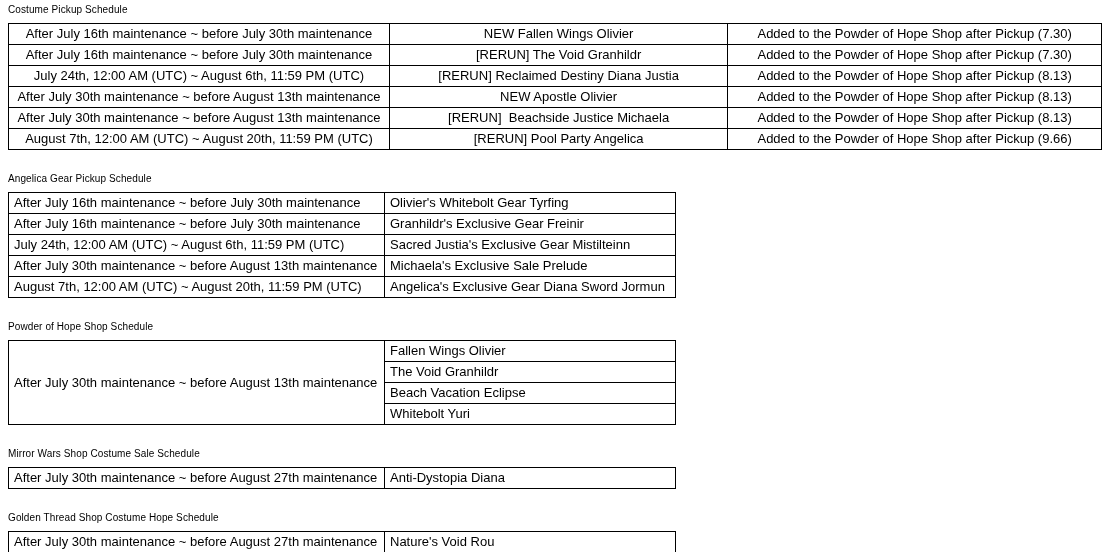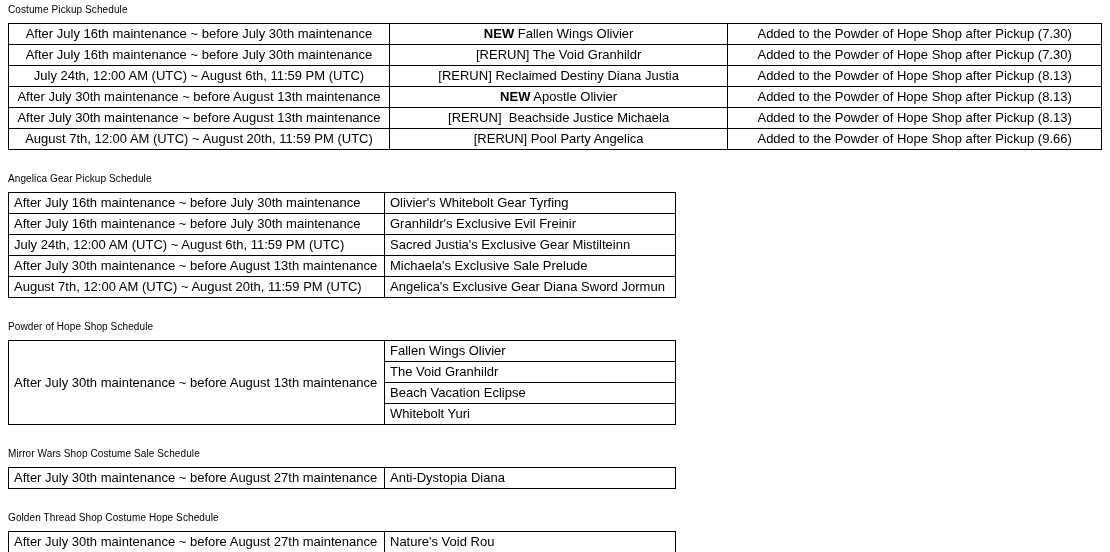--- a/index.html
+++ b/index.html
@@ -34,21 +34,21 @@
     font-size: 13px;
     padding: 0 5px;
     white-space: nowrap;
     overflow: hidden;
     box-sizing: border-box;
     vertical-align: middle;
   }
   .t-costume td { text-align: center; }
   .t-left td { text-align: left; }
   .tag { font-weight: normal; }
-  .tag-bold { font-weight: bold; }
+  .tag-bold { font-weight: normal; }
 </style>
 </head>
 <body>
 
 <h2 class="sec-title">Costume Pickup Schedule</h2>
 <table class="t-costume">
   <colgroup>
       <col style="width:381px">
       <col style="width:339px">
       <col style="width:374px">
@@ -93,21 +93,21 @@
       <col style="width:376px">
       <col style="width:291px">
     </colgroup>
   <tbody>
     <tr>
       <td>After July 16th maintenance ~ before July 30th maintenance</td>
       <td>Olivier's Whitebolt Gear Tyrfing</td>
     </tr>
     <tr>
       <td>After July 16th maintenance ~ before July 30th maintenance</td>
-      <td>Granhildr's Exclusive Evil Freinir</td>
+      <td>Granhildr's Exclusive Gear Freinir</td>
     </tr>
     <tr>
       <td>July 24th, 12:00 AM (UTC) ~ August 6th, 11:59 PM (UTC)</td>
       <td>Sacred Justia's Exclusive Gear Mistilteinn</td>
     </tr>
     <tr>
       <td>After July 30th maintenance ~ before August 13th maintenance</td>
       <td>Michaela's Exclusive Sale Prelude</td>
     </tr>
     <tr>

